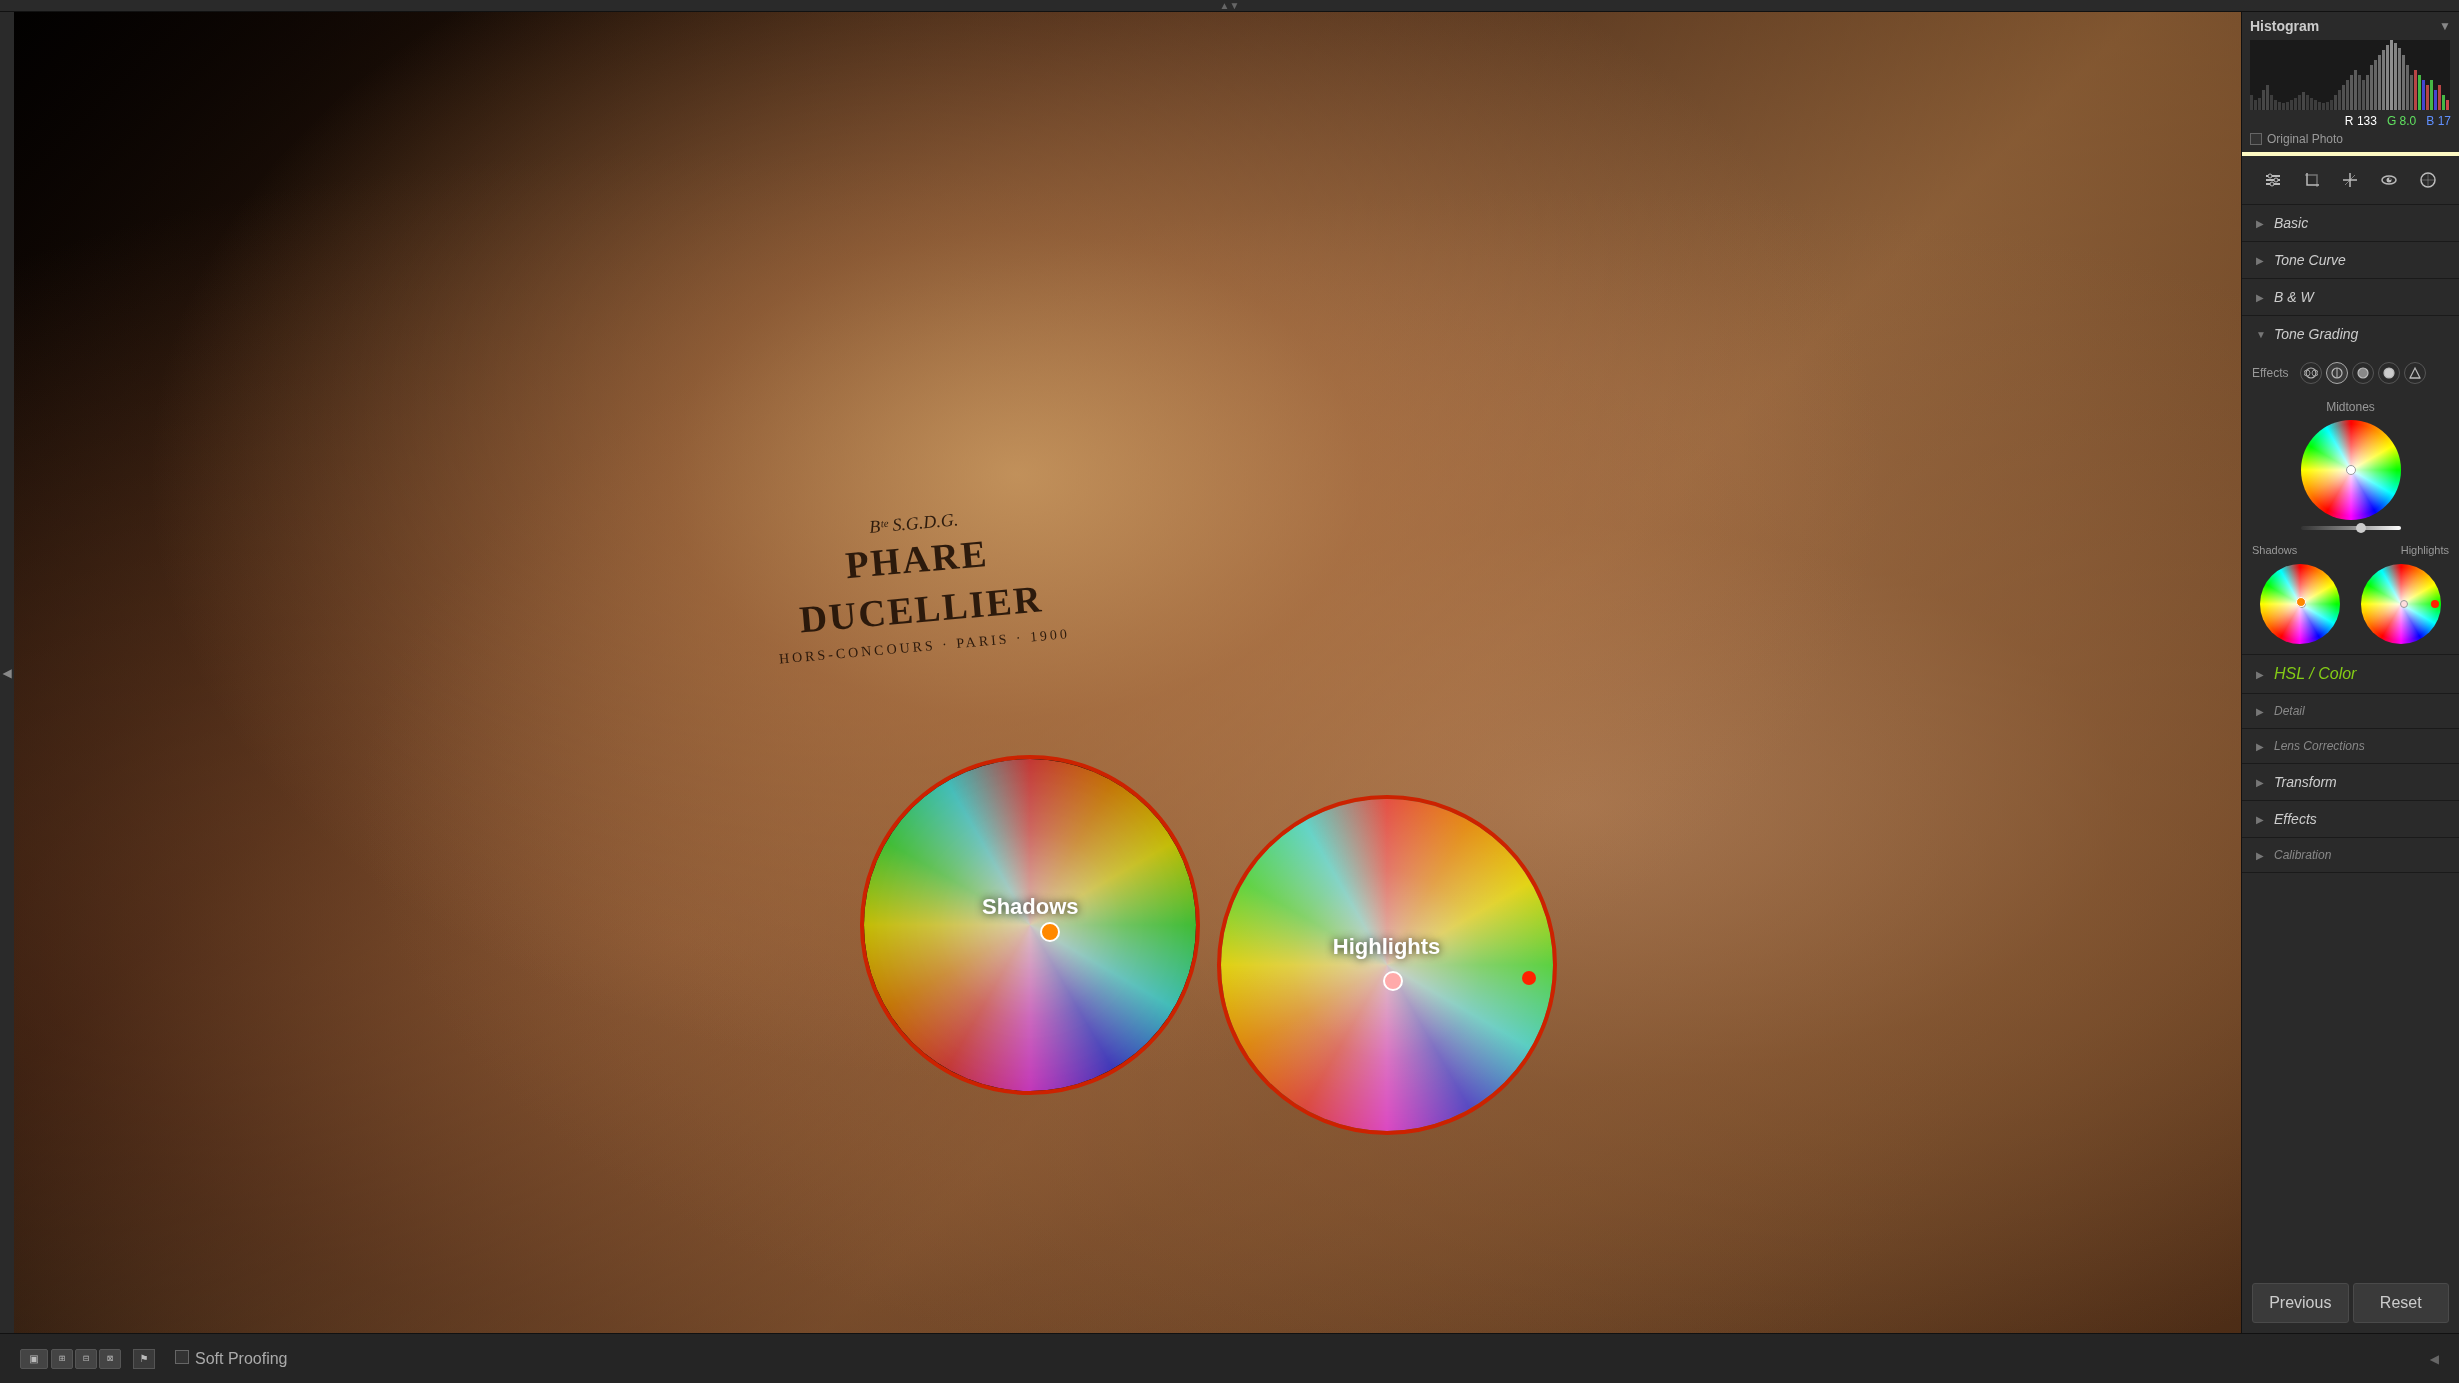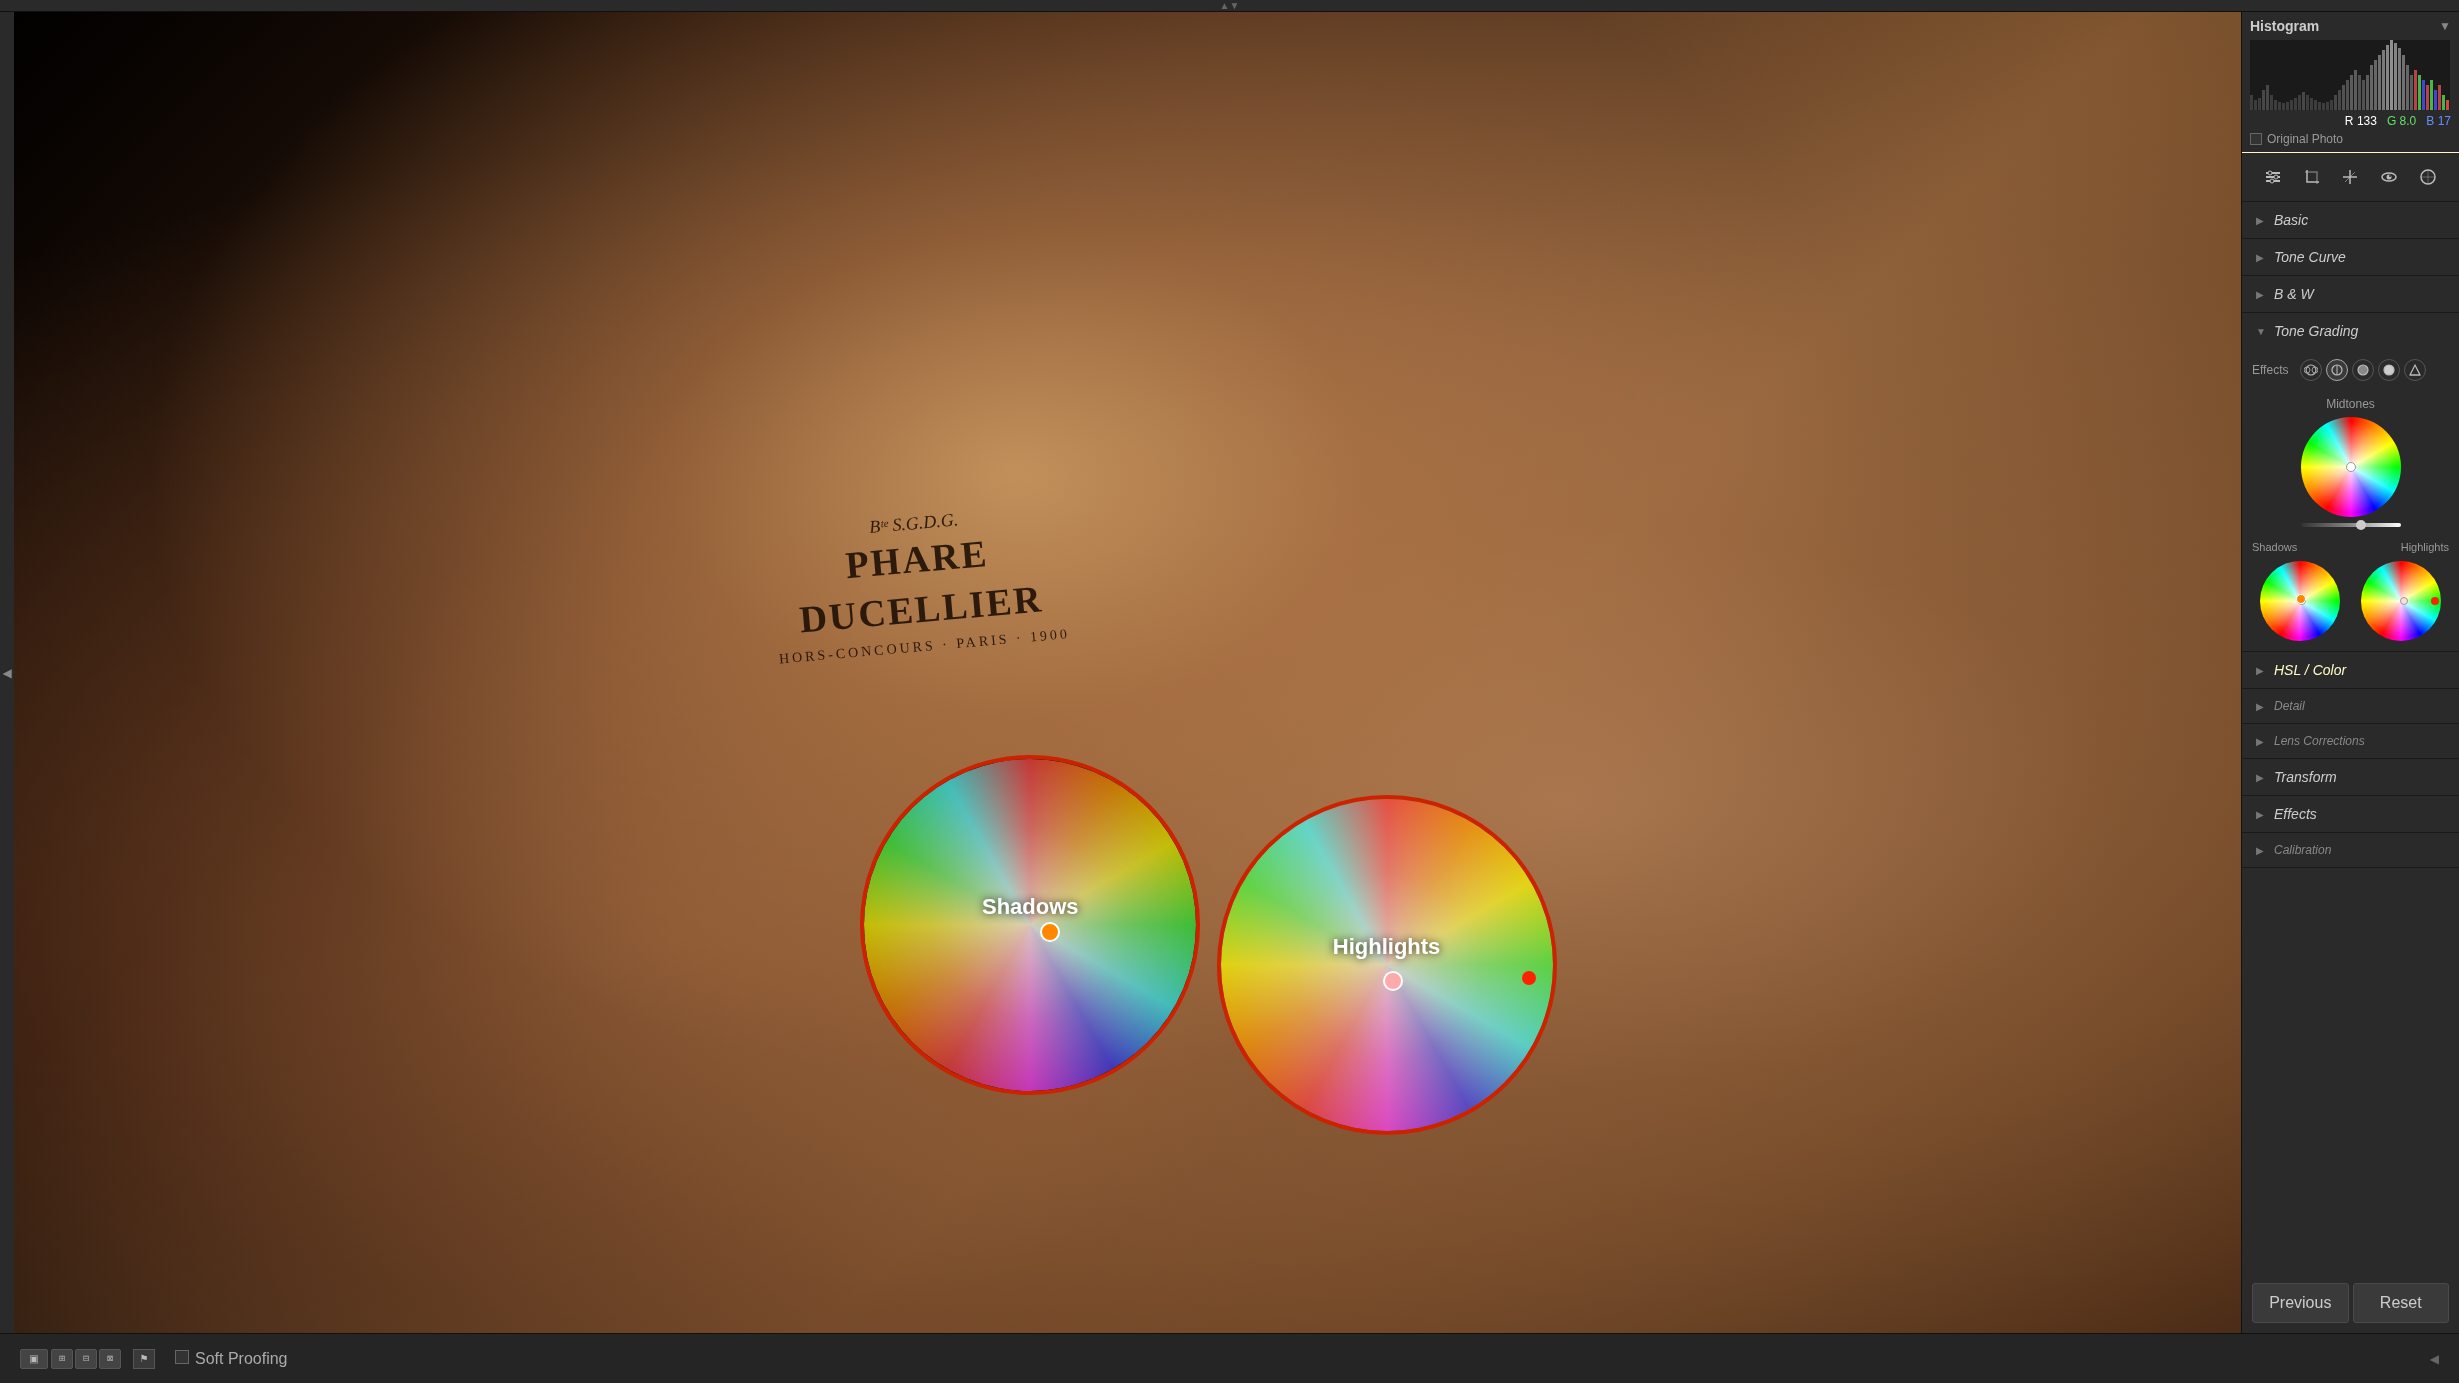--- a/index.html
+++ b/index.html
@@ -271,21 +271,21 @@
       display: flex;
       flex-direction: column;
       border-left: 1px solid #111;
       overflow-y: auto;
       overflow-x: hidden;
     }
 
     
     .histogram-section {
       padding: 6px 8px;
-      border-bottom: 1px solid #fef9c3;
+      border-bottom: 4px solid #fef9c3;
     }
     .panel-header {
       display: flex;
       align-items: center;
       justify-content: space-between;
       margin-bottom: 6px;
     }
     .panel-title {
       color: #ccc;
       font-size: 14px;
@@ -864,21 +864,21 @@
           </div>
         </div>
 
       </div>
     </div>
 
     <div class="panel-section">
       <div class="section-header">
         <div class="section-left">
           <span class="collapse-arrow">▶</span>
-          <span class="section-title" style="color:#fef9c3; font-size:14px;">HSL / Color</span>
+          <span class="section-title" style="color:#84cc16; font-size:16px;">HSL / Color</span>
         </div>
       </div>
     </div>
 
     <div class="panel-section">
       <div class="section-header">
         <div class="section-left">
           <span class="collapse-arrow">▶</span>
           <span class="section-title" style="color:#888; font-size:12px;">Detail</span>
         </div>

